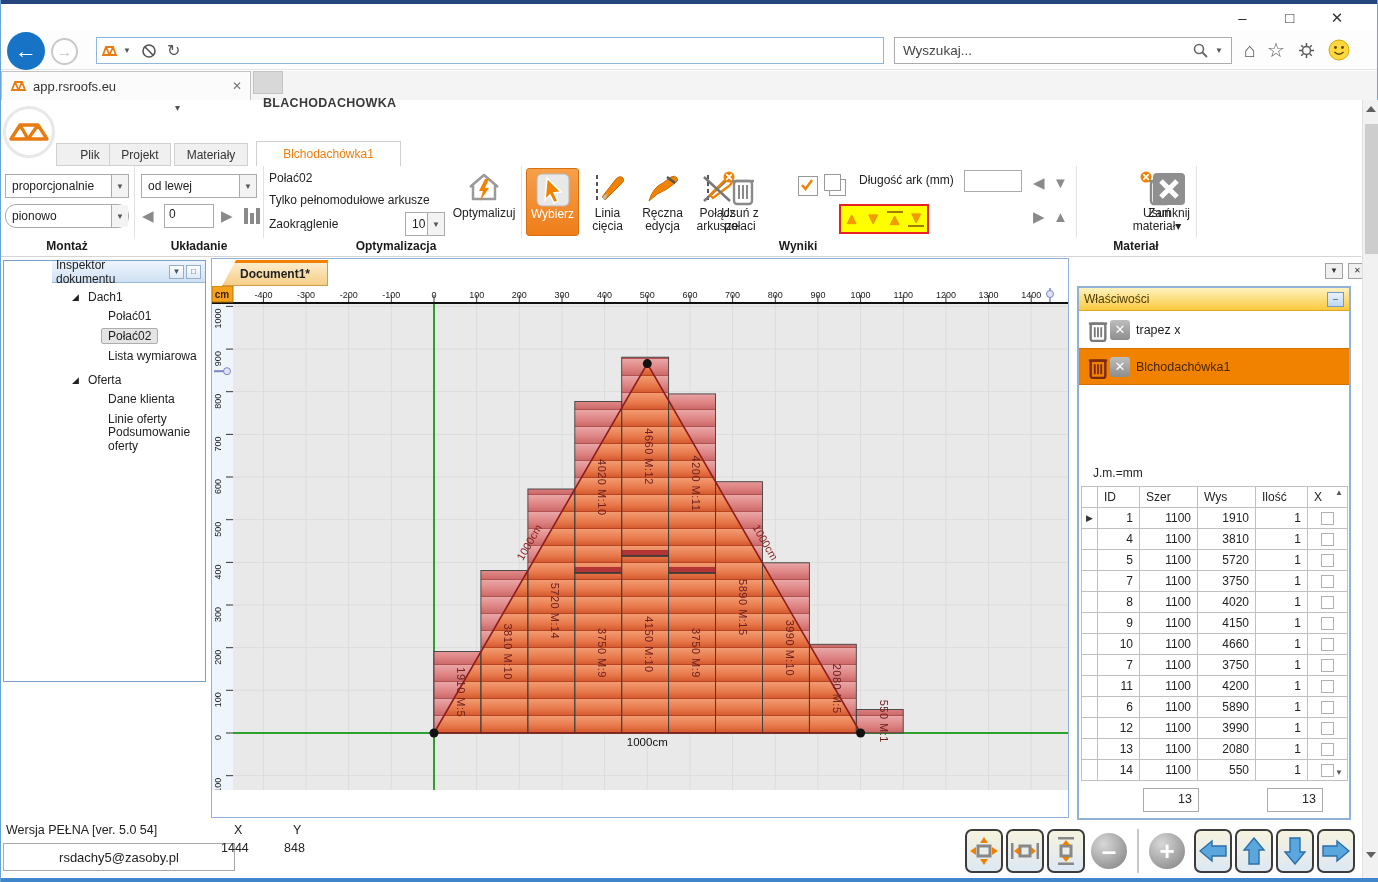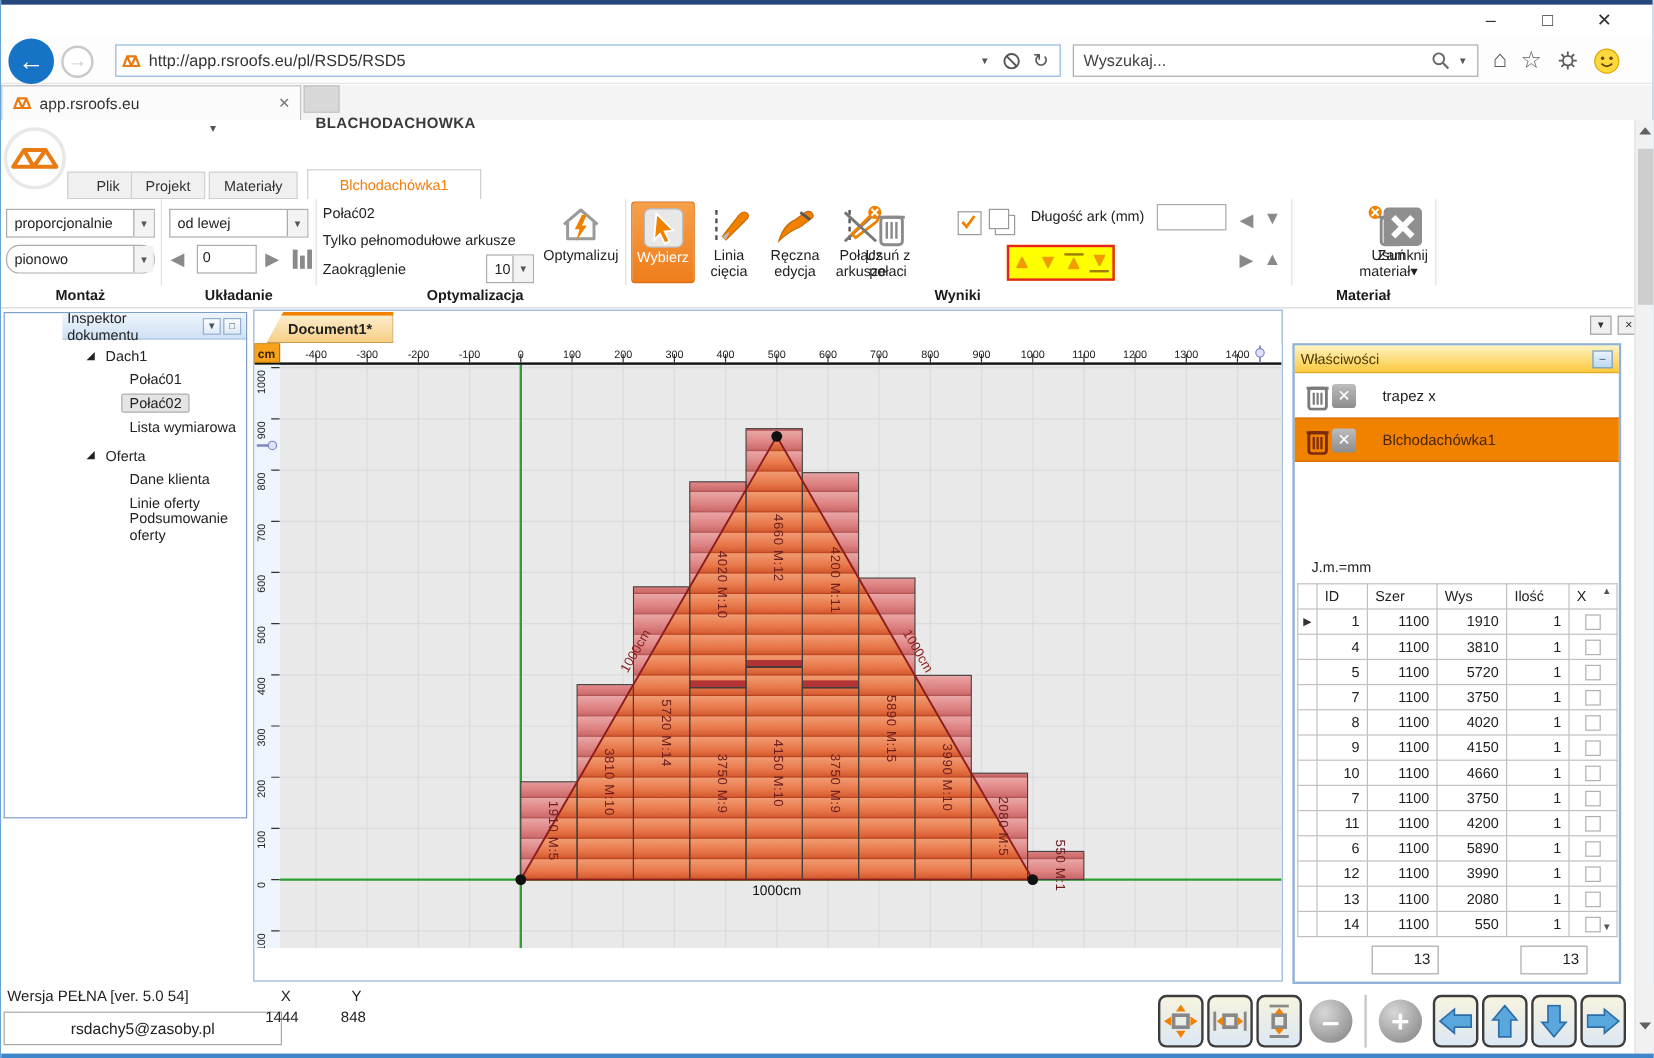--- a/index.html
+++ b/index.html
@@ -87,21 +87,21 @@
   .minibtn { display:inline-flex; width:18px; height:16px; border:1px solid #a2a2a2; background:#f0f0f0;
     align-items:center; justify-content:center; font-size:8px; color:#333; margin-left:2px; }
   #propspanel { left:1076px; top:286px; width:274px; height:534px; border:2px solid #8fb2d6; background:#fff; }
   #props-header { height:23px; background:linear-gradient(#fff3c0,#fbc93e); border-bottom:1px solid #e0a820;
     display:flex; align-items:center; padding:0 5px; font-size:12px; color:#4a3a00; }
   #props-header .ttl { flex:1; }
   #props-min { width:17px; height:15px; border:1px solid #6f9ccc; background:linear-gradient(#eaf3fc,#bcd8f0);
     display:flex; align-items:center; justify-content:center; font-size:9px; color:#246; }
   .prop-item { height:37px; display:flex; align-items:center; padding-left:8px; }
   .prop-item.sel { background:#f08200; border-top:1px solid #d87000; border-bottom:1px solid #d87000; color:#4a2500; }
-  .prop-item .nm { margin-left:22px; font-size:12.5px; }
+  .prop-item .nm { margin-left:6px; font-size:12.5px; }
   .xbtn { width:20px; height:20px; background:linear-gradient(#bdbdbd,#8d8d8d); border-radius:3px; color:#fff;
     display:flex; align-items:center; justify-content:center; font-weight:bold; font-size:13px; margin-left:1px; }
   #unitnote { position:absolute; left:14px; top:178px; font-size:12px; }
   #ptable { position:absolute; left:2px; top:198px; width:254px; border-collapse:collapse; table-layout:fixed; }
   #ptable th, #ptable td { border:1px solid #c0c0c0; font-size:12px; height:21px; padding:0 6px; overflow:hidden; }
   #ptable th { font-weight:normal; text-align:left; background:#fff; }
   #ptable td.num { text-align:right; }
   #ptable td.mk { padding:0; text-align:center; font-size:9px; color:#333; }
   .cbx { width:13px; height:13px; border:1px solid #b0b0b0; margin:0 auto; }
   #tscroll { position:absolute; right:3px; top:198px; width:13px; height:300px; }
@@ -142,21 +142,20 @@
     </div>
   </div>
 
   <div class="abs" id="navbar"></div>
   <div class="abs" id="backbtn">←</div>
   <div class="abs" id="fwdbtn">→</div>
   <div class="abs" id="addressbar">
     <svg width="17" height="12" viewBox="0 0 17 12">
       <path d="M2,10 L5,2 L12,2 L15,10 Z M5,2 L8.5,10 M12,2 L8.5,10" fill="none" stroke="#e87b12" stroke-width="1.8"></path>
     </svg>
-    <span class="url">http://app.rsroofs.eu/pl/RSD5/RSD5</span>
     <span class="addrico" style="font-size:8px;">▼</span>
     <svg width="16" height="16" viewBox="0 0 16 16" class="addrico">
       <circle cx="8" cy="8" r="6" fill="none" stroke="#555" stroke-width="1.6"></circle>
       <line x1="3.8" y1="3.8" x2="12.2" y2="12.2" stroke="#555" stroke-width="1.6"></line>
     </svg>
     <span class="addrico" style="font-size:16px;">↻</span>
   </div>
   <div class="abs" id="searchbox">
     <span class="ph">Wyszukaj...</span>
     <svg width="17" height="17" viewBox="0 0 17 17">

